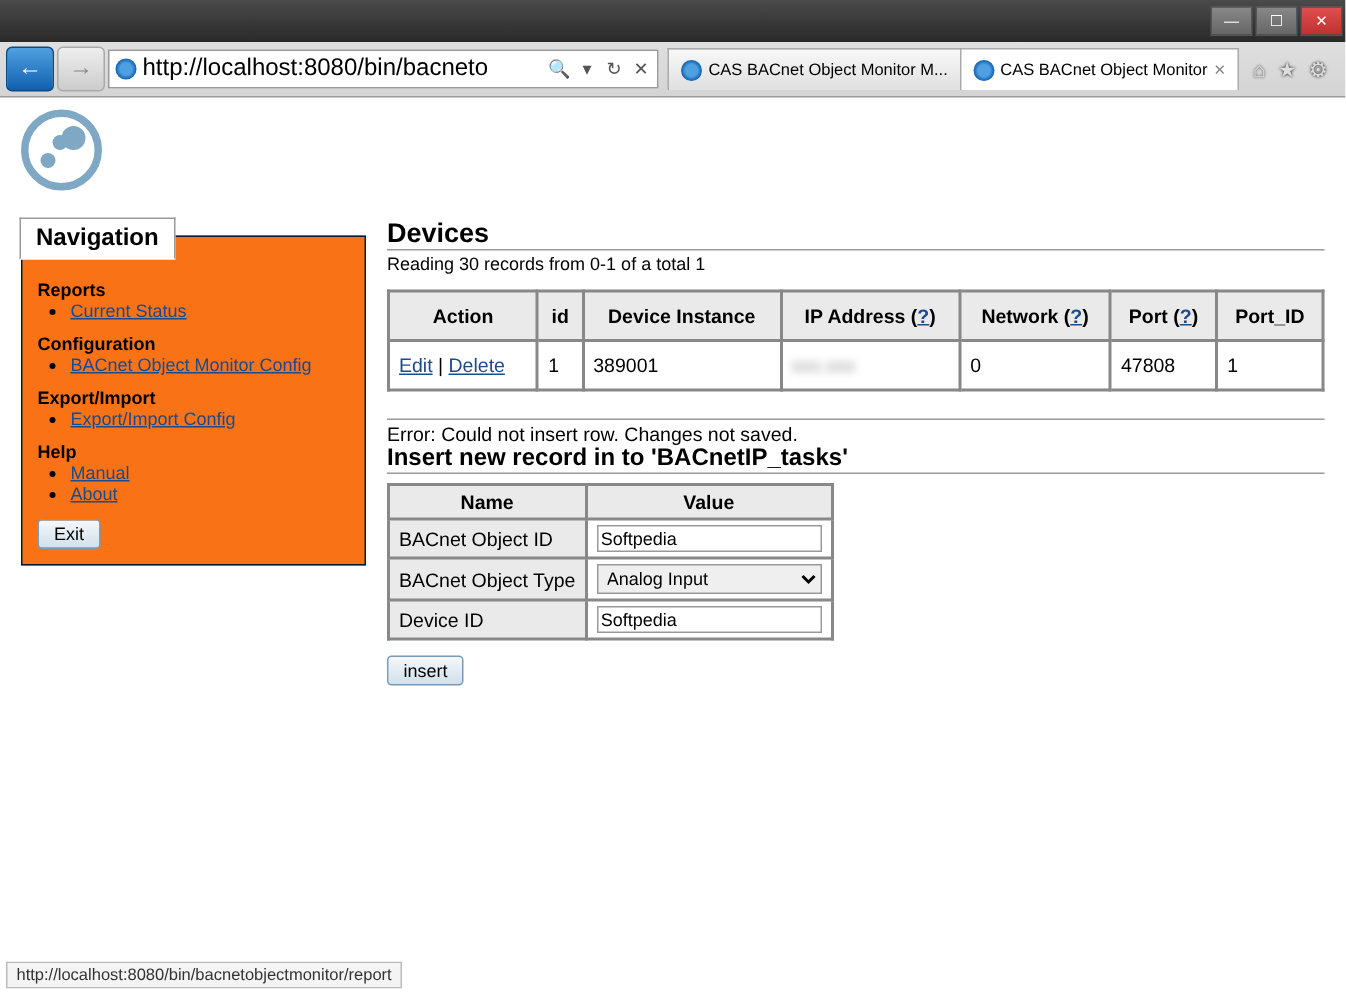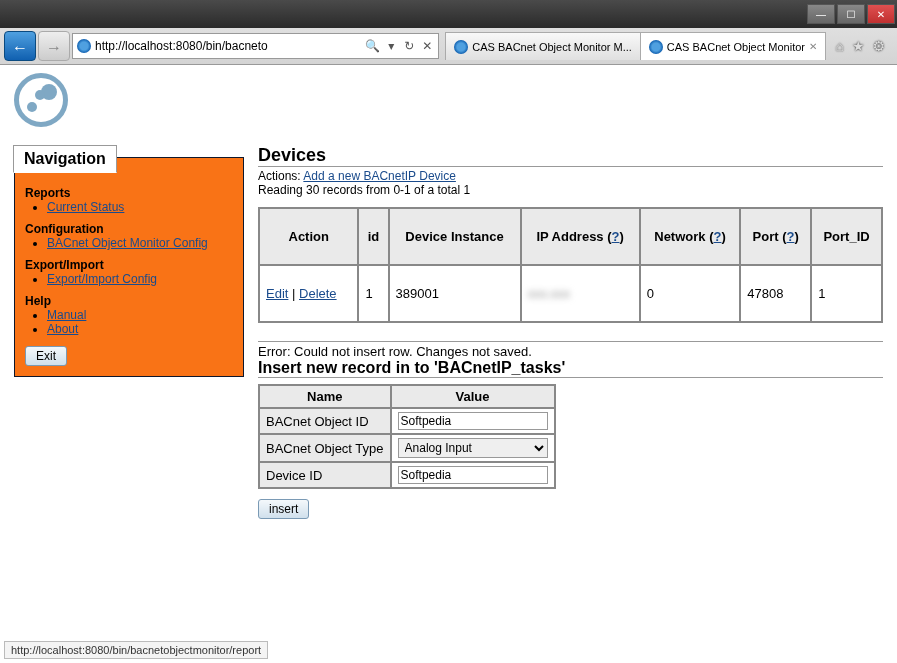--- a/index.html
+++ b/index.html
@@ -7,21 +7,21 @@
 
 
 .browser-chrome { background: linear-gradient(#e8e8e8, #d4d4d4); border-bottom: 1px solid #999; }
 .titlebar { height: 28px; background: linear-gradient(#4a4a4a, #2a2a2a); display: flex; justify-content: flex-end; align-items: center; padding: 0 2px; }
 .winbtn { width: 28px; height: 20px; margin-left: 2px; display: flex; align-items: center; justify-content: center; border: 1px solid #555; background: linear-gradient(#888,#666); color: #fff; font-size: 10px; }
 .winbtn.close { background: linear-gradient(#e05050,#c03030); }
 .navbar { height: 36px; display: flex; align-items: center; padding: 2px 4px; gap: 2px; }
 .navbtn { width: 32px; height: 30px; border-radius: 4px; background: linear-gradient(#4fa0e0,#1060b0); border: 1px solid #0a4a80; display: flex; align-items: center; justify-content: center; color: #fff; font-size: 16px; }
 .navbtn.fwd { background: linear-gradient(#eee,#ccc); border-color: #aaa; color: #888; }
 .addrbar { flex: 1; height: 26px; background: #fff; border: 1px solid #999; display: flex; align-items: center; padding: 0 4px; gap: 4px; }
-.addrbar input { flex: 1; border: none; outline: none; font-size: 12px; }
+.addrbar input { flex: 1; border: none; outline: none; font-size: 16px; }
 .ie-icon { width: 14px; height: 14px; background: radial-gradient(circle,#4fa0e0 40%,#1060b0 70%); border-radius: 50%; position: relative; }
 .smallicon { width: 14px; height: 14px; color: #555; display: inline-flex; align-items: center; justify-content: center; }
 .tabs { display: flex; margin-left: 4px; }
 .tab { height: 28px; padding: 0 8px; background: linear-gradient(#f8f8f8,#e0e0e0); border: 1px solid #aaa; border-bottom: none; margin-right: -1px; display: flex; align-items: center; gap: 4px; font-size: 11px; max-width: 200px; }
 .tab.active { background: #fff; }
 .tab .x { color: #888; font-size: 10px; }
 .rightbtns { display: flex; gap: 8px; padding: 0 8px; color: #fff; }
 .rightbtns span { font-size: 14px; color: #ddd; text-shadow: 0 0 2px #000; }
 
 
@@ -45,21 +45,21 @@
 .nav-body a { color: #1a4b8c; text-decoration: underline; font-size: 12px; }
 .exit-btn { margin-top: 10px; padding: 2px 10px; border: 1px solid #7a9ab5; background: linear-gradient(#f4f8fb,#d0e0ec); border-radius: 3px; font-size: 12px; }
 
 .main { flex: 1; }
 h2 { font-size: 18px; font-weight: bold; border-bottom: 1px solid #999; margin-bottom: 2px; }
 .actions { font-size: 12px; }
 .actions a { color: #1a4b8c; text-decoration: underline; }
 .reading { font-size: 12px; margin-bottom: 10px; }
 
 table.grid { border-collapse: collapse; width: 100%; }
-table.grid th, table.grid td { border: 2px solid #888; padding: 20px 6px; font-size: 13px; text-align: left; vertical-align: top; }
+table.grid th, table.grid td { border: 2px solid #888; padding: 8px 6px; font-size: 13px; text-align: left; vertical-align: top; }
 table.grid th { background: #eaeaea; text-align: center; }
 table.grid th .q { color: #1a4b8c; text-decoration: underline; }
 table.grid a { color: #1a4b8c; text-decoration: underline; }
 
 .error { font-size: 13px; margin-top: 18px; border-top: 1px solid #999; padding-top: 2px; }
 h3 { font-size: 16px; font-weight: bold; border-bottom: 1px solid #999; margin-bottom: 6px; }
 
 table.form { border-collapse: collapse; }
 table.form th, table.form td { border: 2px solid #888; padding: 3px 6px; font-size: 13px; }
 table.form th { background: #eaeaea; text-align: center; }
@@ -129,24 +129,20 @@
               <li><a href="#">Export/Import Config</a></li>
             </ul><h4>Help</h4><ul>
               <li><a href="#">Manual</a></li>
               <li><a href="#">About</a></li>
             </ul><button class="exit-btn">Exit</button></div>
       </div>
     </div>
 
     <div class="main">
       <h2>Devices</h2>
-      <div class="actions">
-        <span>Actions:</span>
-        <a href="#">Add a new BACnetIP Device</a>
-      </div>
       <div class="reading">Reading 30 records from 0-1 of a total 1</div>
 
       <table class="grid">
         <tbody>
             <tr id="dev-head">
               <th>Action</th>
               <th>id</th>
               <th>Device Instance</th>
               <th>IP Address (<span class="q">?</span>)</th>
               <th>Network (<span class="q">?</span>)</th>

